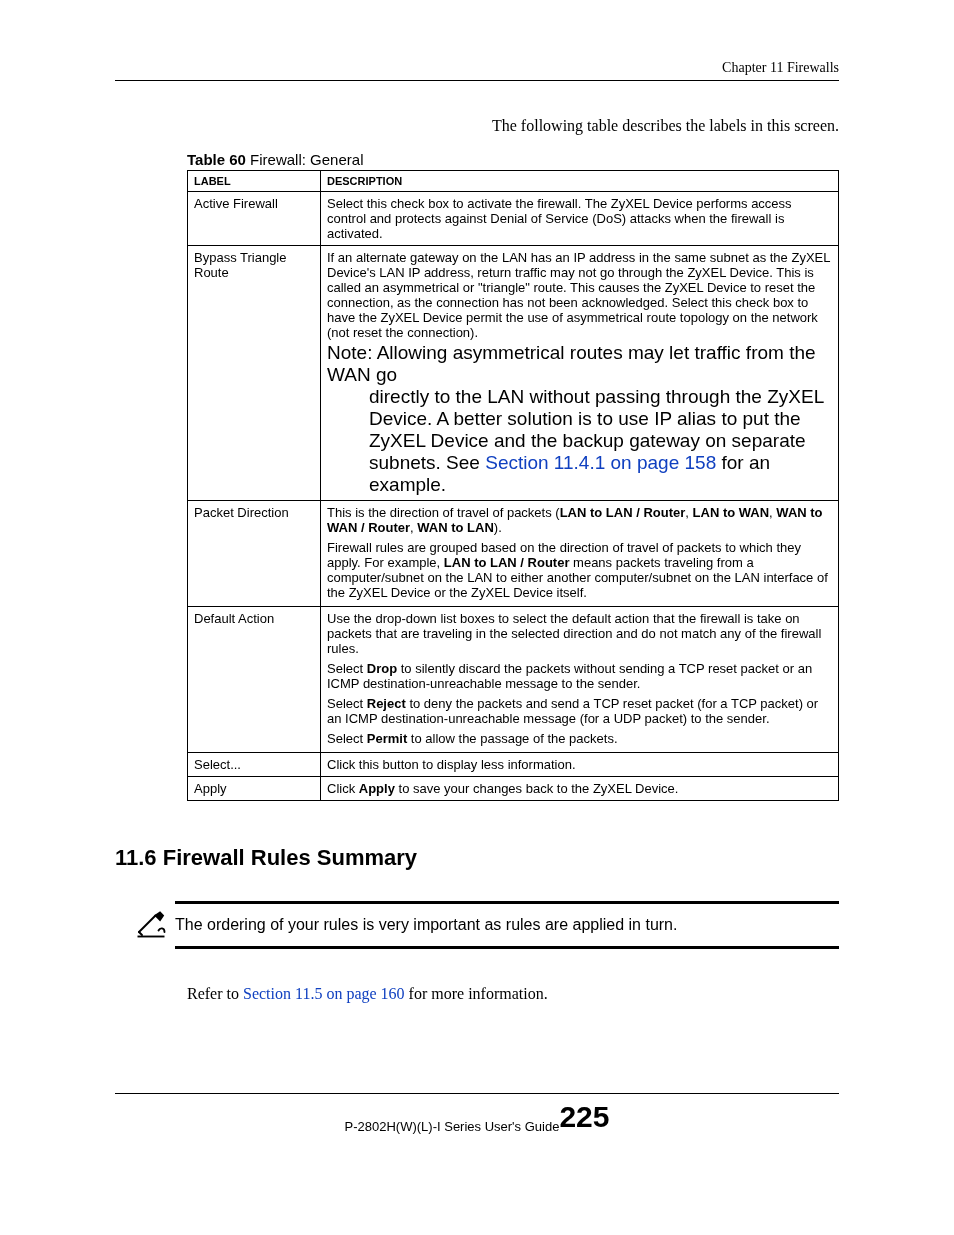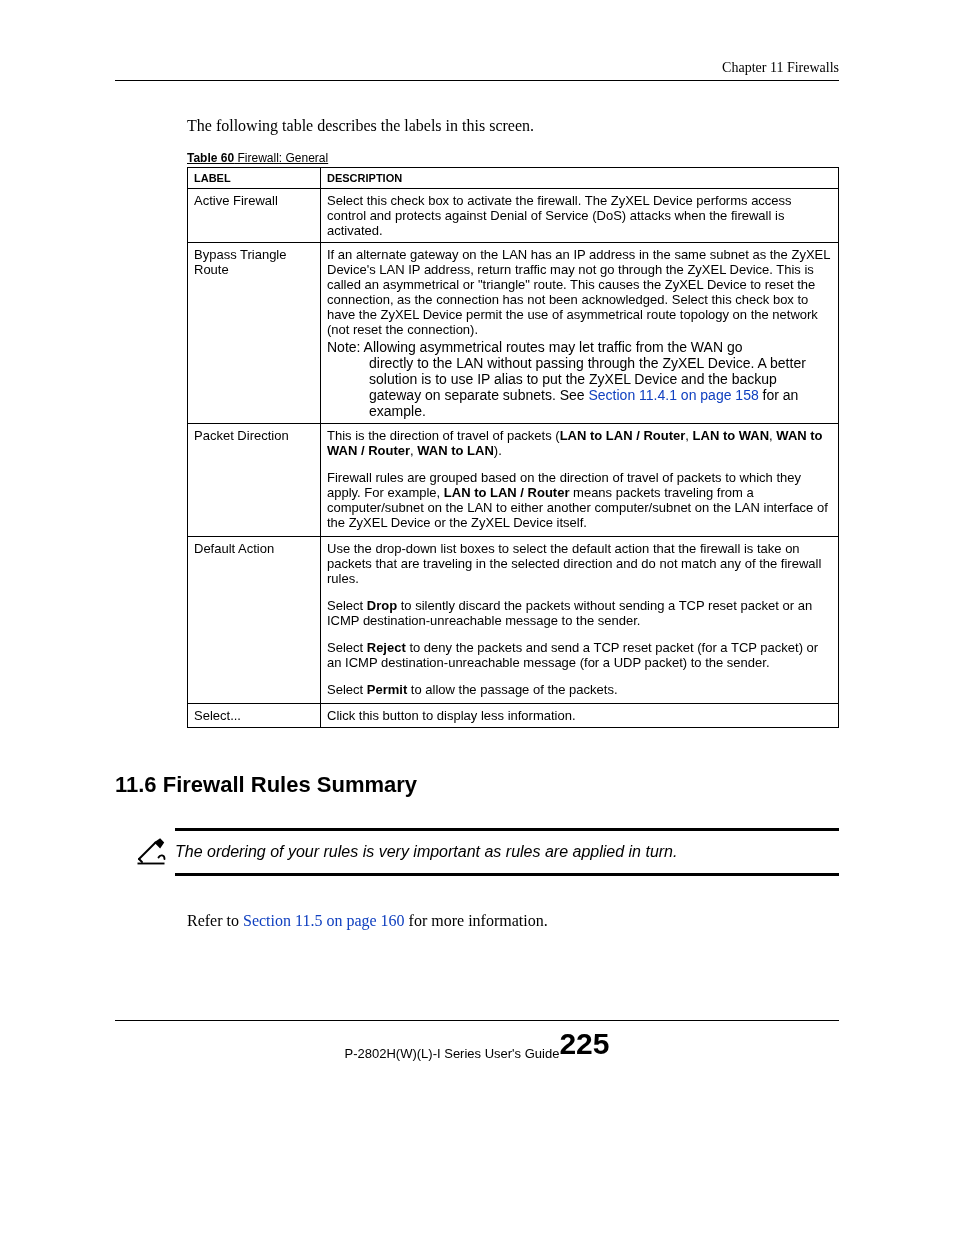--- a/index.html
+++ b/index.html
@@ -25,62 +25,61 @@
     font-family: "Times New Roman", Times, serif;
   }
   .content {
     margin-left: 72px;
     margin-top: 36px;
   }
   .intro-text {
     font-family: "Times New Roman", Times, serif;
     font-size: 16px;
     margin: 0 0 6px 0;
+    text-align: right;
   }
   .table-caption {
-    font-size: 12px;
+    font-size: 15px;
     margin: 16px 0 2px 0;
-    text-decoration: underline;
   }
   .table-caption b { font-weight: bold; }
   table.data {
     border-collapse: collapse;
     width: 100%;
     font-size: 13px;
   }
   table.data th, table.data td {
     border: 1px solid #000;
     padding: 4px 6px;
     vertical-align: top;
     text-align: left;
   }
   table.data th {
     font-size: 11px;
     font-weight: bold;
     margin-top: 11px;
   }
   .col-label { width: 120px; }
   .note-block {
-    font-size: 14px;
+    font-size: 19px;
   }
   .note-indent {
     display: block;
     padding-left: 42px;
   }
   .link { color: #1040c0; }
   .section-heading {
     font-size: 22px;
     font-weight: bold;
     margin: 44px 0 30px -72px;
   }
   .callout {
     margin: 0 0 0 -60px;
     display: flex;
     align-items: center;
-    font-style: italic;
   }
   .callout-icon {
     width: 48px;
     flex-shrink: 0;
     text-align: center;
   }
   .callout-icon svg { width: 36px; height: 36px; }
   .callout-body {
     flex: 1;
     border-top: 3px solid #000;
@@ -105,21 +104,21 @@
   .footer-left {
     font-family: Arial, Helvetica, sans-serif;
     font-size: 13px;
   }
   .footer-right {
     font-size: 30px;
     font-weight: bold;
     font-family: Arial, Helvetica, sans-serif;
   }
   p { margin: 0 0 2px 0; }
-  .desc p + p { margin-top: 12px; }
+  .desc p + p { margin-top: 5px; }
 </style>
 </head>
 <body>
 
 <div class="page">
 
   <div class="chapter-header">Chapter 11 Firewalls</div>
   <div class="top-rule"></div>
 
   <div class="content">
@@ -174,20 +173,26 @@
         </td>
       </tr>
 
 
 
       <tr>
         <td>Select...</td>
         <td class="desc">Click this button to display less information.</td>
       </tr>
 
+      <tr>
+        <td>Apply</td>
+        <td class="desc">
+          <span>Click </span><b>Apply</b><span> to save your changes back to the ZyXEL Device.</span>
+        </td>
+      </tr>
 
     </tbody>
       </table>
 
     <h2 class="section-heading">11.6  Firewall Rules Summary</h2>
 
     <div class="callout">
       <div class="callout-icon">
         <svg viewBox="0 0 48 48" fill="none" stroke="#000" stroke-width="2.5">
           <path d="M8 36 L30 14" stroke-linecap="round"></path>

